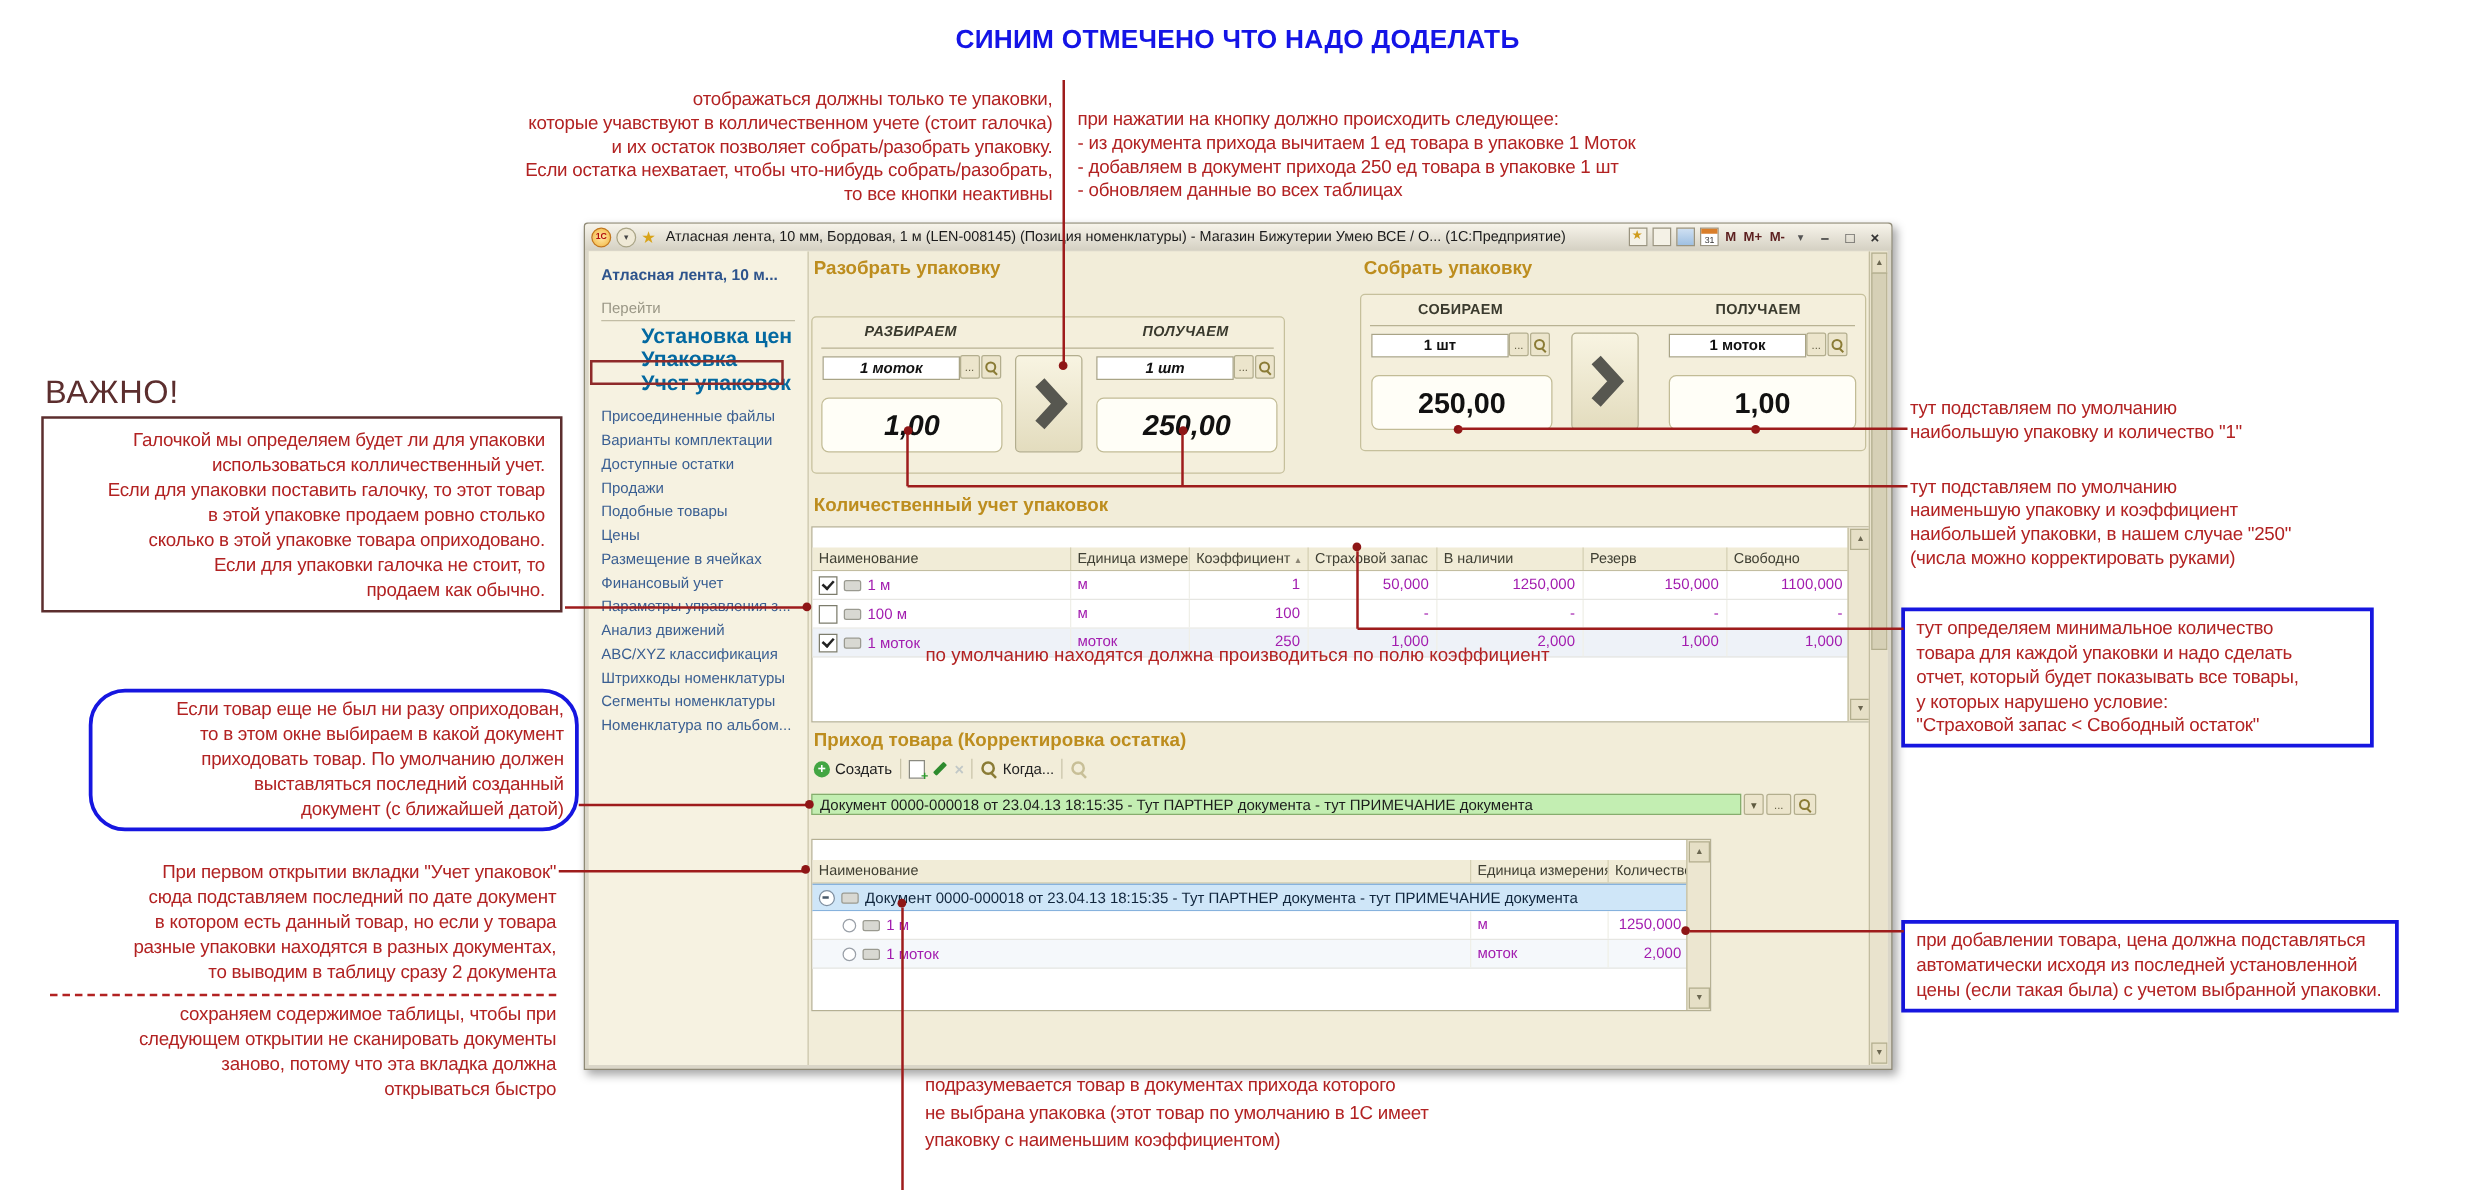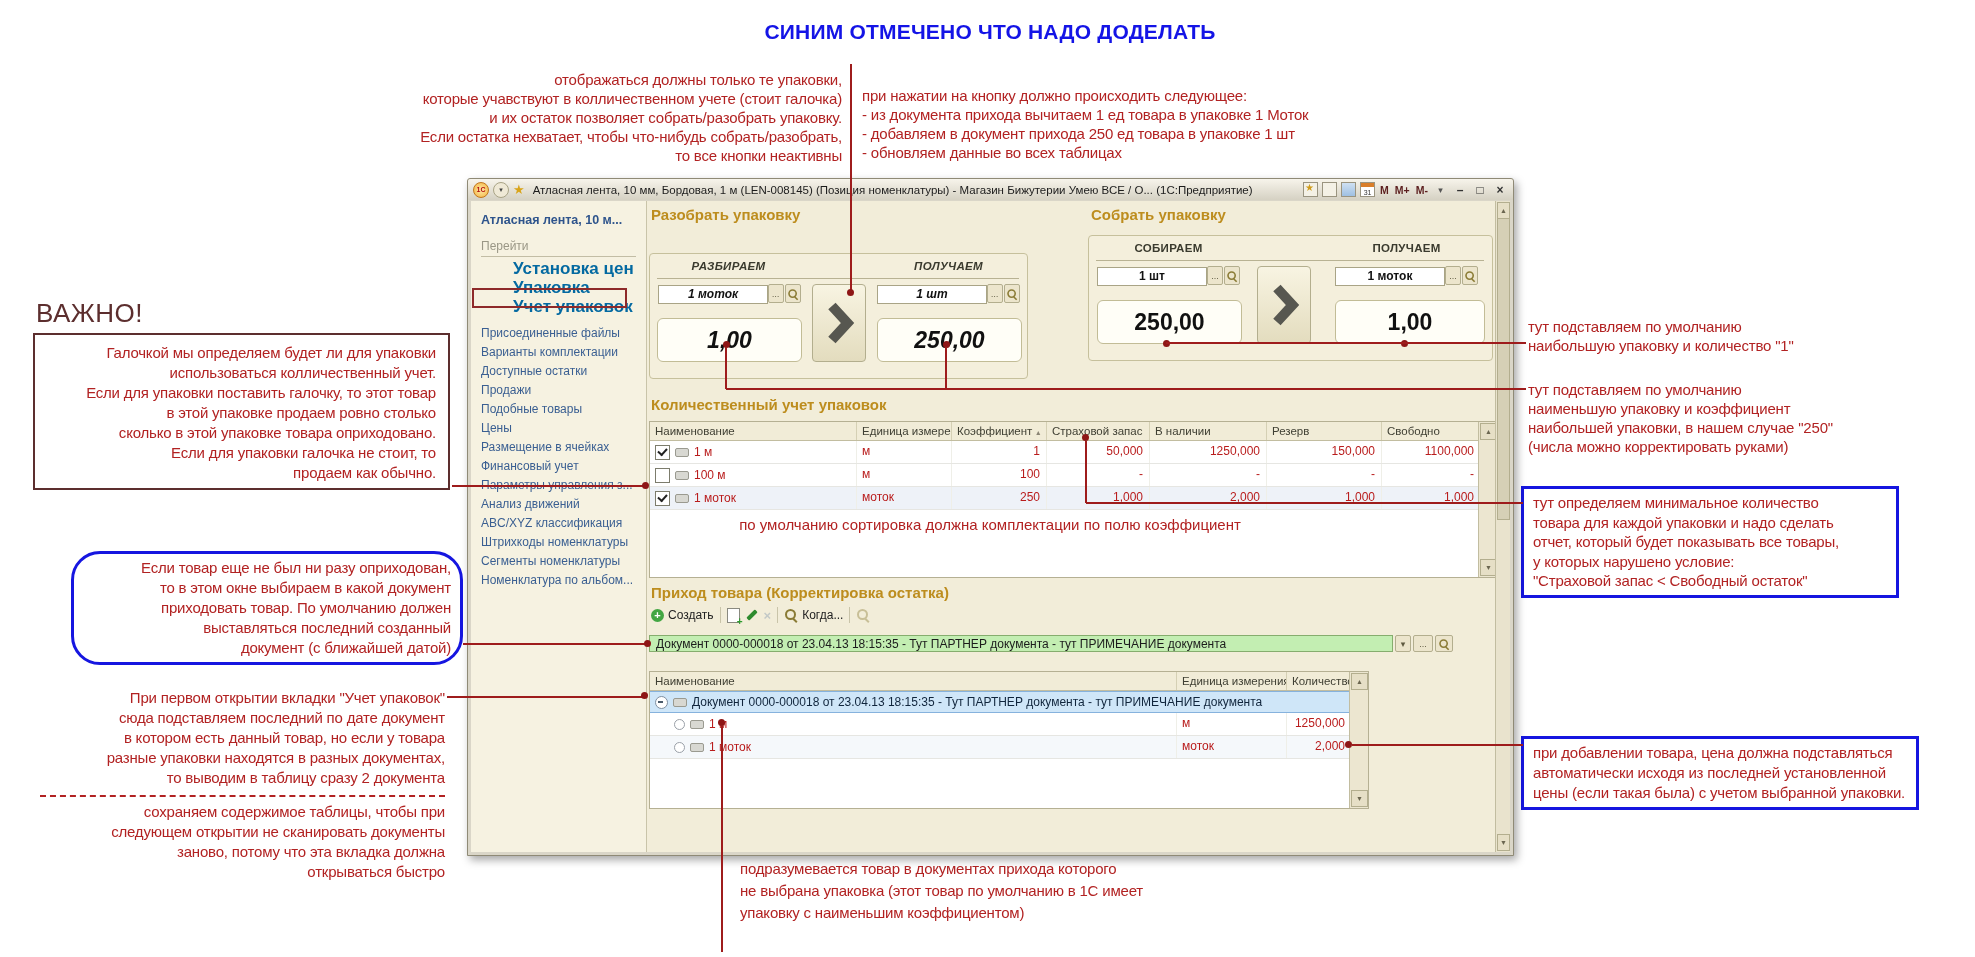--- a/index.html
+++ b/index.html
@@ -49,25 +49,25 @@
   .grp{position:absolute;background:#f4efdc;border:1px solid #c6c09c;border-radius:4px;}
   .glabel{position:absolute;top:6px;width:143px;text-align:center;font-size:11.5px;font-weight:bold;color:#3a3a2e;letter-spacing:0.3px;}
   .ghr{position:absolute;top:24px;left:7px;right:8px;border-top:1px solid #b8b293;}
   .ufield{position:absolute;top:31px;width:108px;height:17px;background:#fff;border:1px solid #a9a486;font-size:12px;font-weight:bold;text-align:center;line-height:17px;color:#111;}
   .sqbtn{position:absolute;top:30px;width:16px;height:19px;background:#ece5cc;border:1px solid #b3ae8e;border-radius:2px;font-size:9px;color:#5f5a40;display:flex;align-items:center;justify-content:center;box-sizing:border-box;}
   .qty{position:absolute;top:64px;width:143px;height:42px;background:#fffef7;border:1px solid #c2bc96;border-radius:6px;font-size:23px;font-weight:bold;text-align:center;line-height:42px;color:#111;}
   .gobtn{position:absolute;top:30px;width:52px;height:76px;background:linear-gradient(#f8f4e2,#e3dcbe);border:1px solid #b3ae8e;border-radius:4px;display:flex;align-items:center;justify-content:center;cursor:pointer;}
 
   
   .tbl{position:absolute;background:#fff;border:1px solid #b5b093;box-sizing:border-box;}
-  .thead{display:flex;background:#f1ecd7;border-bottom:1px solid #c2bda0;height:18px;}
+  .thead{display:flex;background:#f1ecd7;border-bottom:1px solid #c2bda0;height:18px;margin-top:16px;}
   .th{font-size:11.5px;color:#3f3f33;line-height:18px;padding-left:5px;border-right:1px solid #d5d0b4;box-sizing:border-box;white-space:nowrap;overflow:hidden;}
   .tr{display:flex;height:22px;border-bottom:1px solid #e6e6e2;background:#fff;}
   .tr.cur{background:#eef2f8;}
-  .td{border-right:1px solid #efefe8;box-sizing:border-box;font-size:12px;line-height:21px;white-space:nowrap;overflow:hidden;color:#b91c1c;}
+  .td{border-right:1px solid #efefe8;box-sizing:border-box;font-size:12px;line-height:21px;white-space:nowrap;overflow:hidden;color:#a21caf;}
   .num{text-align:right;padding-right:6px;}
   .namecell{display:flex;align-items:center;gap:5px;padding-left:5px;}
   .w1{width:207px}.w2{width:95px}.w3{width:95px}.w4{width:103px}.w5{width:117px}.w6{width:115px}.w7{width:99px}
   .cb{width:13px;height:13px;background:#fff;border:1px solid #7c7c6c;position:relative;flex:none;}
   .cb.on::after{content:"";position:absolute;left:2px;top:2px;width:7px;height:4px;border-left:2px solid #222;border-bottom:2px solid #222;transform:rotate(-48deg);}
   .rowico{width:12px;height:7px;background:#d8d8d2;border:1px solid #9a9a90;border-radius:2px;flex:none;}
   .sorticon{margin-left:4px;color:#8a8474;font-size:8px;}
   .tscroll{position:absolute;right:0;top:0;bottom:0;width:18px;background:#ece6d0;border-left:1px solid #c2bda0;}
   .sbtn{position:absolute;left:1px;width:15px;height:15px;background:#e6dfc6;border:1px solid #b3ae8e;font-size:7px;color:#6b6650;display:flex;align-items:center;justify-content:center;}
   .t1note{position:absolute;left:20px;top:94px;width:640px;text-align:center;color:#b22222;font-size:15px;}
@@ -309,21 +309,21 @@
               <span class="rowico"></span>
               <span>1 моток</span>
             </div>
           <div class="td w2" style="padding-left:5px;">моток</div>
           <div class="td w3 num">250</div>
           <div class="td w4 num">1,000</div>
           <div class="td w5 num">2,000</div>
           <div class="td w6 num">1,000</div>
           <div class="td w7 num">1,000</div>
         </div>
-        <div class="t1note">по умолчанию сортировка должна комплектации по полю коэффициент</div>
+        <div class="t1note">по умолчанию находятся должна производиться по полю коэффициент</div>
         <div class="tscroll">
           <div class="sbtn" style="top:1px;">▲</div>
           <div class="sbtn" style="bottom:1px;">▼</div>
         </div>
       </div>
 
       <div class="sect-title" style="left:180px;top:383px;">Приход товара (Корректировка остатка)</div>
       <div class="itoolbar" style="left:180px;top:404px;">
         <span class="tbtn">
             <span class="pluscirc">+</span>

